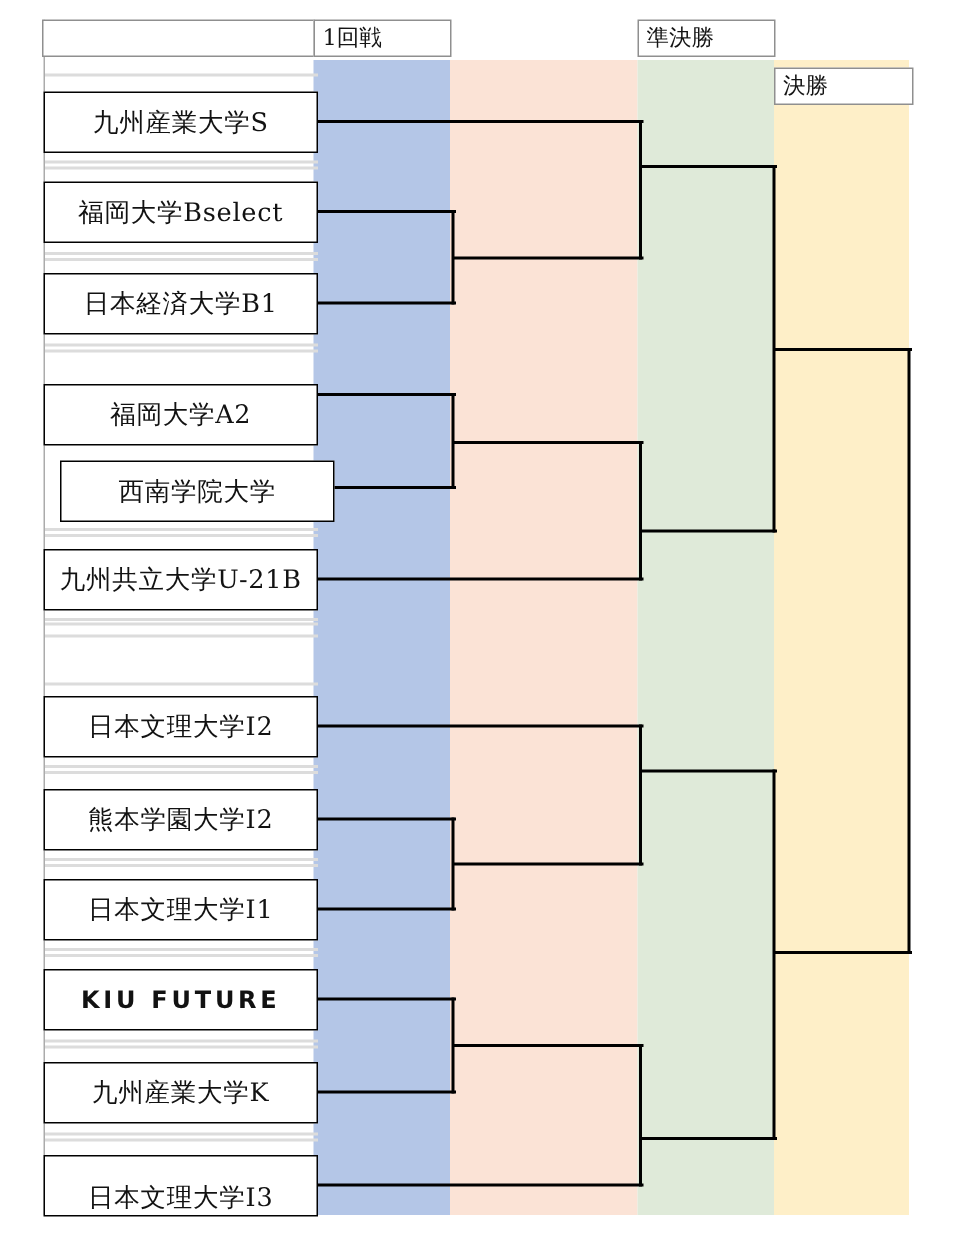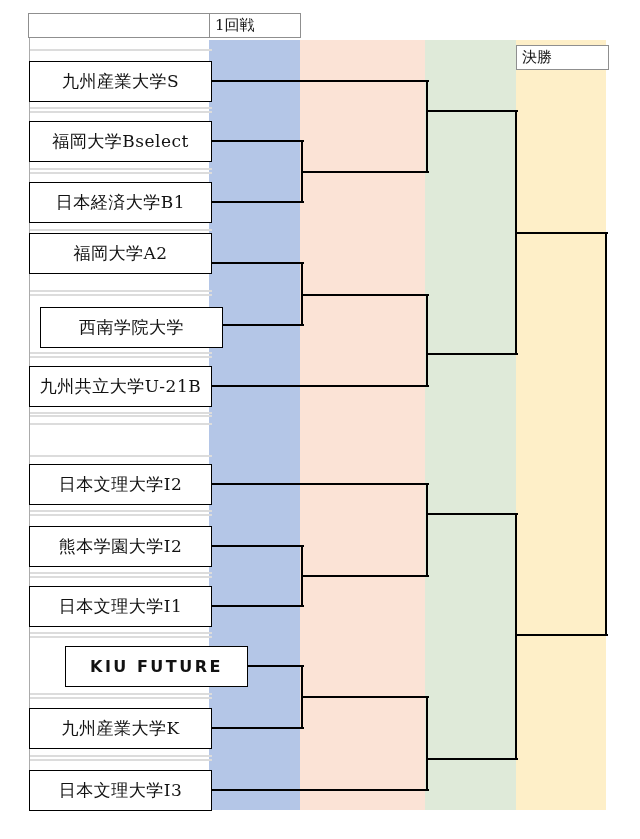--- a/index.html
+++ b/index.html
@@ -35,20 +35,21 @@
 
   <div class="band" style="left: 209px; width: 91px; background: rgb(180, 198, 231);"></div>
   <div class="band" style="left: 300px; width: 125px; background: rgb(251, 227, 214);"></div>
   <div class="band" style="left: 425px; width: 91px; background: rgb(223, 234, 217);"></div>
   <div class="band" style="left: 516px; width: 90px; background: rgb(254, 239, 200);"></div>
 
   <div class="col-a-edge"></div>
 
   <div class="header-cell" style="left:28px;  width:182px;"><span></span></div>
   <div class="header-cell" style="left:209px; width:92px;"><span>1回戦</span></div>
+  <div class="header-cell" style="left:425px; width:92px;"><span>準決勝</span></div>
   <div class="header-cell" style="left:516px; width:93px;margin-top:32px;"><span>決勝</span></div>
 
   <div id="grid-layer">
       <div class="sep" style="top: 49px; background: rgb(220, 220, 220);"></div>
       <div class="sep" style="top: 107px; background: rgb(220, 220, 220);"></div>
       <div class="sep" style="top: 111px; background: rgb(220, 220, 220);"></div>
       <div class="sep" style="top: 168px; background: rgb(220, 220, 220);"></div>
       <div class="sep" style="top: 172px; background: rgb(220, 220, 220);"></div>
       <div class="sep" style="top: 229px; background: rgb(220, 220, 220);"></div>
       <div class="sep" style="top: 233px; background: rgb(220, 220, 220);"></div>
@@ -109,42 +110,42 @@
   <div id="boxes-layer">
       <div class="team-box" style="top: 61px;">
         <span class="team-name">九州産業大学S</span>
       </div>
       <div class="team-box" style="top: 121px;">
         <span class="team-name">福岡大学Bselect</span>
       </div>
       <div class="team-box" style="top: 182px;">
         <span class="team-name">日本経済大学B1</span>
       </div>
-      <div class="team-box" style="top: 233px;">
+      <div class="team-box" style="top: 256px;">
         <span class="team-name">福岡大学A2</span>
       </div>
       <div class="team-box" style="top: 307px; margin-left: 11px;">
         <span class="team-name">西南学院大学</span>
       </div>
       <div class="team-box" style="top: 366px;">
         <span class="team-name">九州共立大学U-21B</span>
       </div>
       <div class="team-box" style="top: 464px;">
         <span class="team-name">日本文理大学I2</span>
       </div>
       <div class="team-box" style="top: 526px;">
         <span class="team-name">熊本学園大学I2</span>
       </div>
       <div class="team-box" style="top: 586px;">
         <span class="team-name">日本文理大学I1</span>
       </div>
-      <div class="team-box bold" style="top: 646px; margin-left: 36px;">
+      <div class="team-box bold" style="top: 646px;">
         <span class="team-name">KIU FUTURE</span>
       </div>
       <div class="team-box" style="top: 708px;">
         <span class="team-name">九州産業大学K</span>
       </div>
-      <div class="team-box" style="top: 770px;">
+      <div class="team-box" style="top: 770px; align-items: flex-end;">
         <span class="team-name">日本文理大学I3</span>
       </div>
     </div>
 
 </div>
 
 </body></html>

